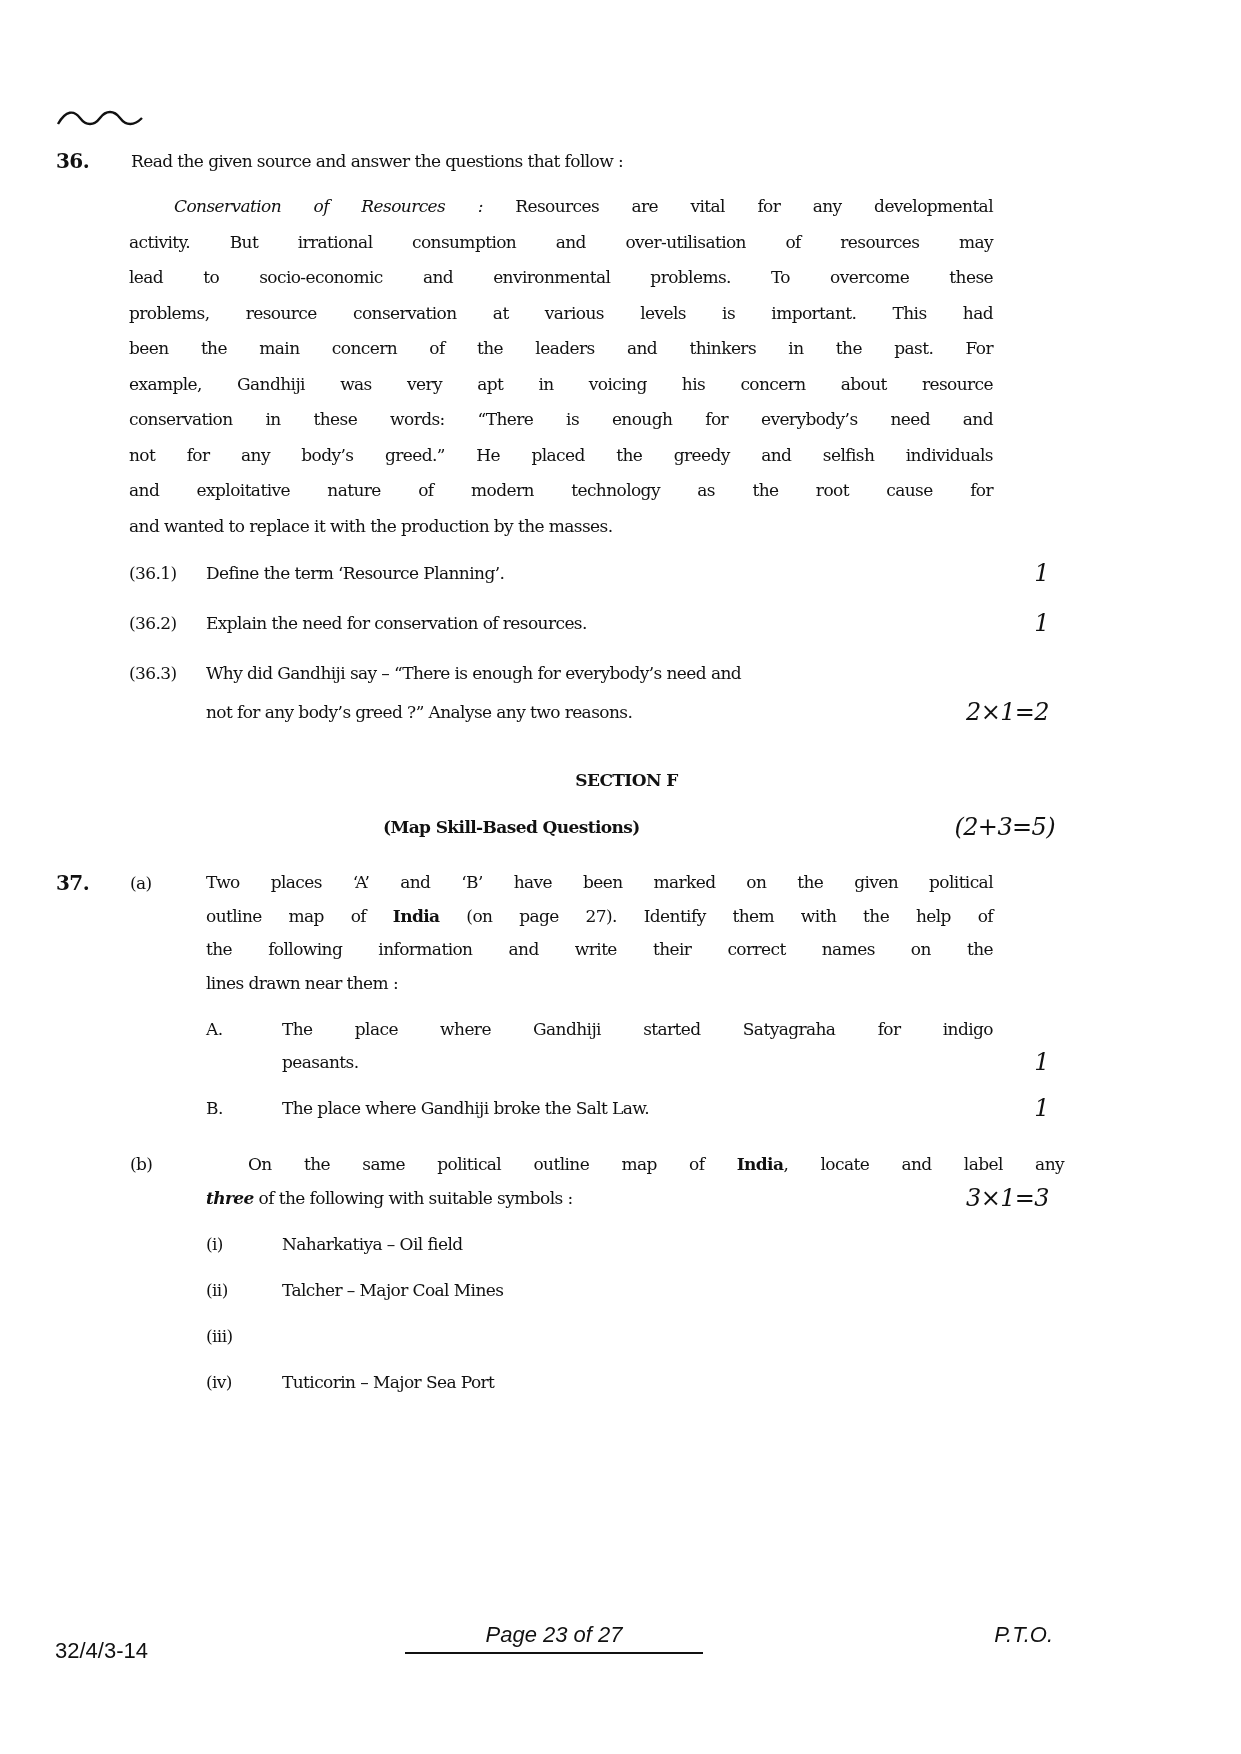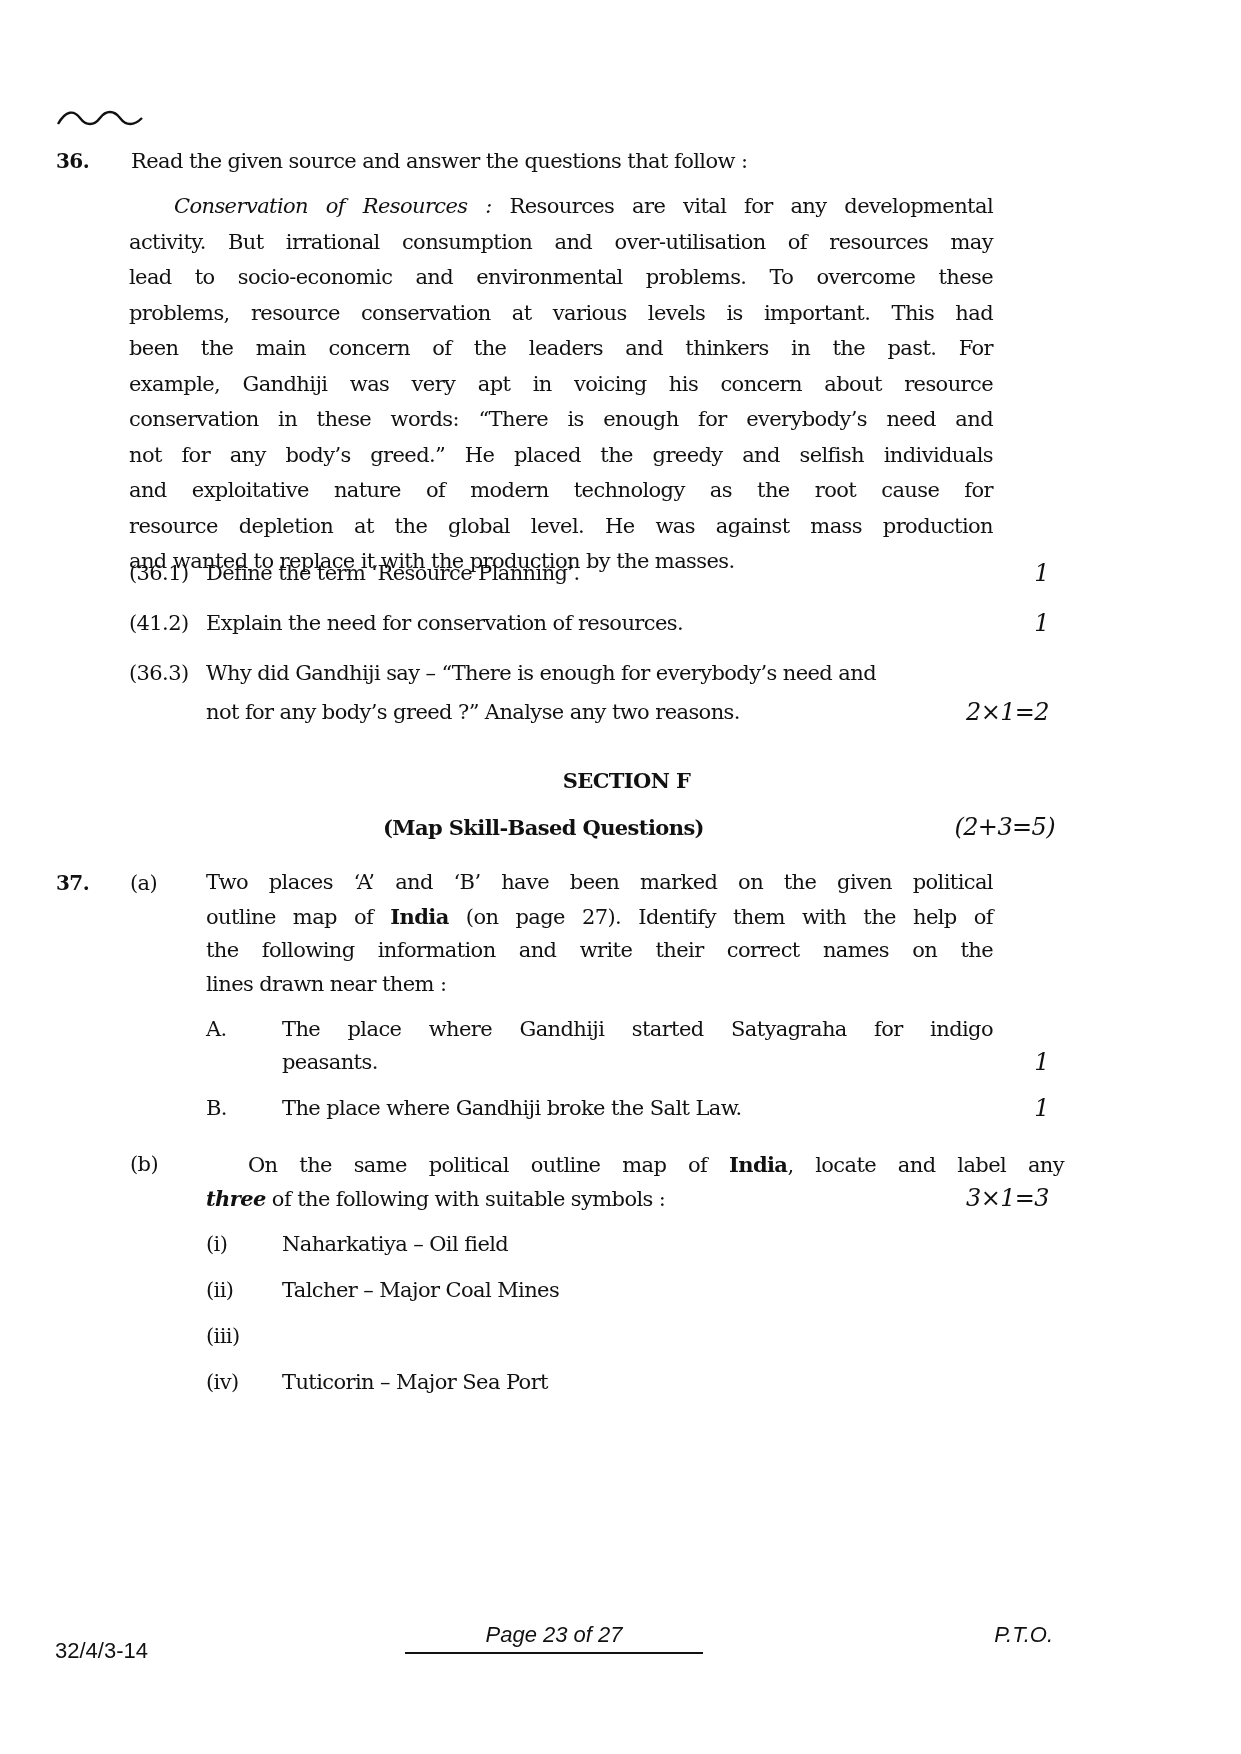--- a/index.html
+++ b/index.html
@@ -3,21 +3,21 @@
   <meta charset="utf-8">
   <style>
     html, body { margin: 0; padding: 0; background: #ffffff; }
     body {
       width: 1241px; height: 1754px; position: relative; overflow: hidden;
       font-family: "DejaVu Serif", "Liberation Serif", serif;
       color: #111111;
     }
     .page { position: absolute; inset: 0; }
     .abs { position: absolute; }
-    .text { font-family: "DejaVu Serif", "Liberation Serif", serif; font-size: 21px; line-height: 35.5px; letter-spacing: -0.6px; }
+    .text { font-family: "DejaVu Serif", "Liberation Serif", serif; font-size: 17px; line-height: 35.5px; letter-spacing: -0.6px; }
     .qnum { font-weight: bold; font-size: 20px; }
     .mark { font-style: italic; font-size: 24px; text-align: right; }
     .just-line { text-align: justify; text-align-last: justify; }
     .bold { font-weight: bold; }
     .it { font-style: italic; }
     .wave svg { display: block; }
     .footer { font-family: "Liberation Sans", "DejaVu Sans", sans-serif; font-size: 22px; }
     .rule { position: absolute; height: 2px; background: #111; }
   </style>
 </head>
@@ -37,29 +37,28 @@
   <div class="abs text" style="left:129px; top:189px; width:864px;">
     <div class="just-line" style="padding-left:45px;"><span class="it">Conservation of Resources :</span><span> Resources are vital for any developmental</span></div>
     <div class="just-line">activity. But irrational consumption and over-utilisation of resources may</div>
     <div class="just-line">lead to socio-economic and environmental problems. To overcome these</div>
     <div class="just-line">problems, resource conservation at various levels is important. This had</div>
     <div class="just-line">been the main concern of the leaders and thinkers in the past. For</div>
     <div class="just-line">example, Gandhiji was very apt in voicing his concern about resource</div>
     <div class="just-line">conservation in these words: “There is enough for everybody’s need and</div>
     <div class="just-line">not for any body’s greed.” He placed the greedy and selfish individuals</div>
     <div class="just-line">and exploitative nature of modern technology as the root cause for</div>
-    <div class="just-line">resource depletion at the global level. He was against mass production</div>
     <div>and wanted to replace it with the production by the masses.</div>
   </div>
 
   <div class="abs text" style="left:129px; top:556px;">(36.1)</div>
   <div class="abs text" style="left:206px; top:556px;">Define the term ‘Resource Planning’.</div>
   <div class="abs text mark" style="right:192px; top:556px;">1</div>
 
-  <div class="abs text" style="left:129px; top:606px;">(41.2)</div>
+  <div class="abs text" style="left:129px; top:606px;">(36.2)</div>
   <div class="abs text" style="left:206px; top:606px;">Explain the need for conservation of resources.</div>
   <div class="abs text mark" style="right:192px; top:606px;">1</div>
 
   <div class="abs text" style="left:129px; top:656px;">(36.3)</div>
   <div class="abs text" style="left:206px; top:656px;">Why did Gandhiji say – “There is enough for everybody’s need and</div>
   <div class="abs text" style="left:206px; top:695px;">not for any body’s greed ?” Analyse any two reasons.</div>
   <div class="abs text mark" style="right:192px; top:695px;">2×1=2</div>
 
   <div class="abs text bold" style="left:0; width:1241px; text-align:center; top:763px; padding-left:6px;">SECTION F</div>
   <div class="abs text bold" style="left:383px; top:810px;">(Map Skill-Based Questions)</div>

